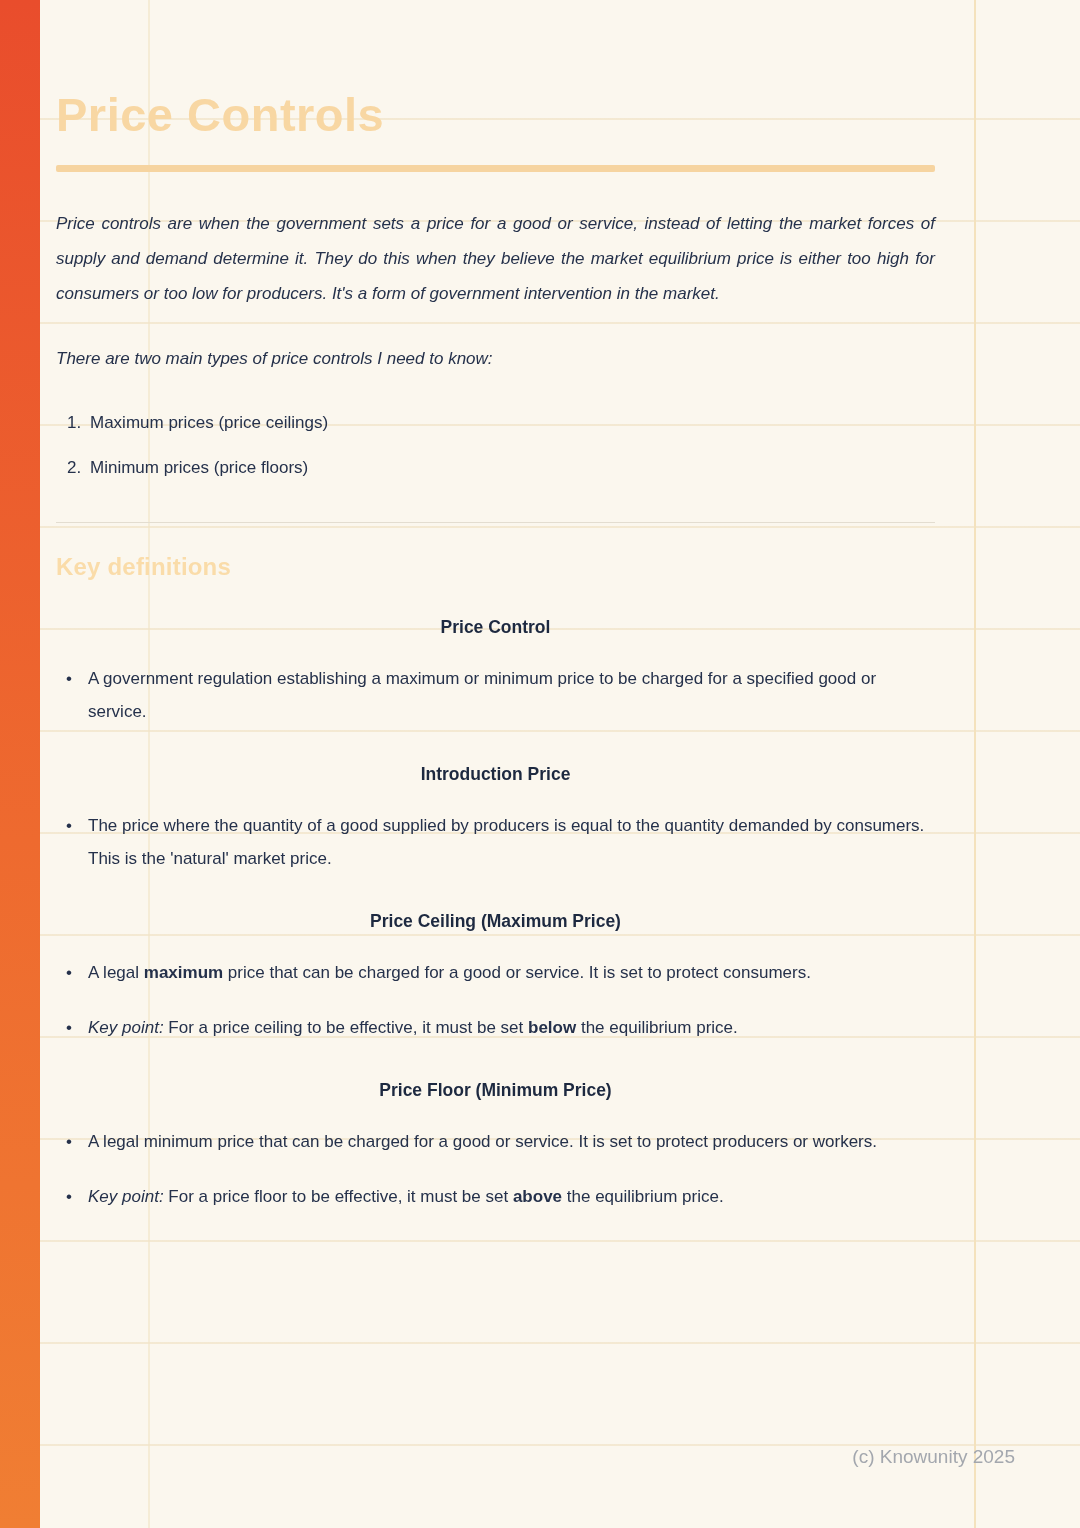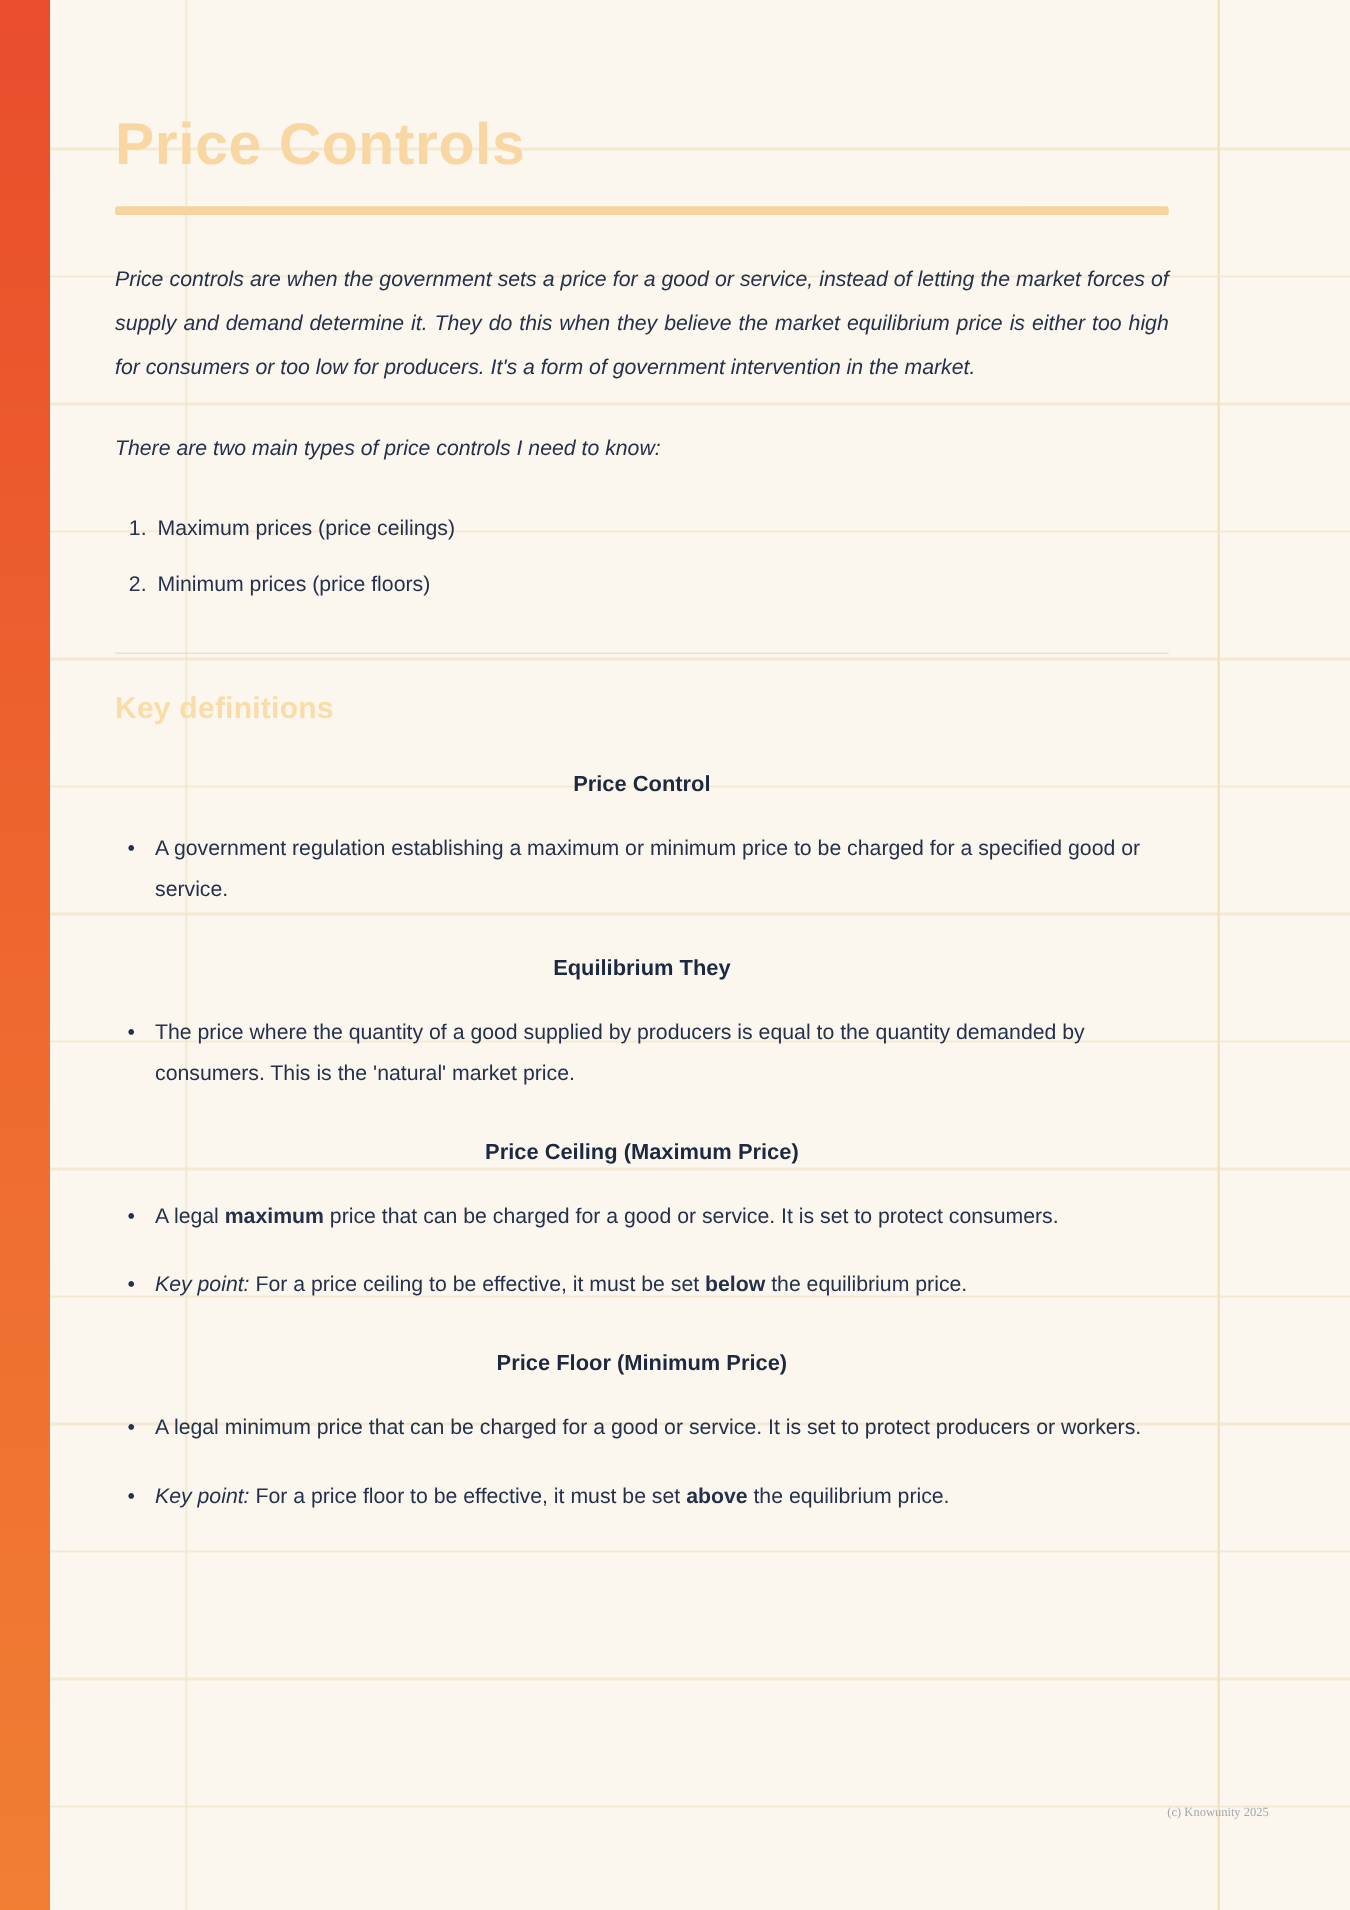--- a/index.html
+++ b/index.html
@@ -33,21 +33,21 @@
     background: rgba(242, 228, 198, 0.6);
   }
   .margin-line-right {
     position: absolute;
     left: 974px; top: 0; bottom: 0;
     width: 2px;
     background: #f4e2bd;
   }
   .content {
     position: relative;
-    padding: 90px 145px 0 92px;
+    padding: 90px 145px 0 56px;
     z-index: 2;
   }
   h1.page-title {
     margin: 0 0 26px 0;
     font-size: 47px;
     line-height: 1.05;
     font-weight: 800;
     letter-spacing: 0.5px;
     color: #f8d7a3;
   }
@@ -109,25 +109,24 @@
   .bullet-dot {
     flex: 0 0 22px;
     width: 22px;
     color: #25314b;
     font-size: 17px;
   }
   .bullet-text { flex: 1; }
   .footer-credit {
     position: absolute;
     right: 65px;
-    bottom: 72px;
-    font-size: 10px;
+    bottom: 60px;
+    font-size: 19px;
     color: #a3a7ae;
     z-index: 3;
-    font-family: Liberation Serif, serif;
   }
 </style>
 </head>
 <body>
 
 <div class="page">
   <div class="stripe"></div>
   <div class="margin-line-left"></div>
   <div class="margin-line-right"></div>
 
@@ -150,21 +149,21 @@
     <h2 class="section-heading">Key definitions</h2>
 
     <h3 class="def-term">Price Control</h3>
     <ul class="bullets">
       <li>
         <span class="bullet-dot">•</span>
         <span class="bullet-text"><span>A government regulation establishing a maximum or minimum price to be charged for a specified good or service.</span></span>
       </li>
     </ul>
 
-    <h3 class="def-term">Equilibrium They</h3>
+    <h3 class="def-term">Introduction Price</h3>
     <ul class="bullets">
       <li>
         <span class="bullet-dot">•</span>
         <span class="bullet-text"><span>The price where the quantity of a good supplied by producers is equal to the quantity demanded by consumers. This is the 'natural' market price.</span></span>
       </li>
     </ul>
 
     <h3 class="def-term">Price Ceiling (Maximum Price)</h3>
     <ul class="bullets">
       <li>

